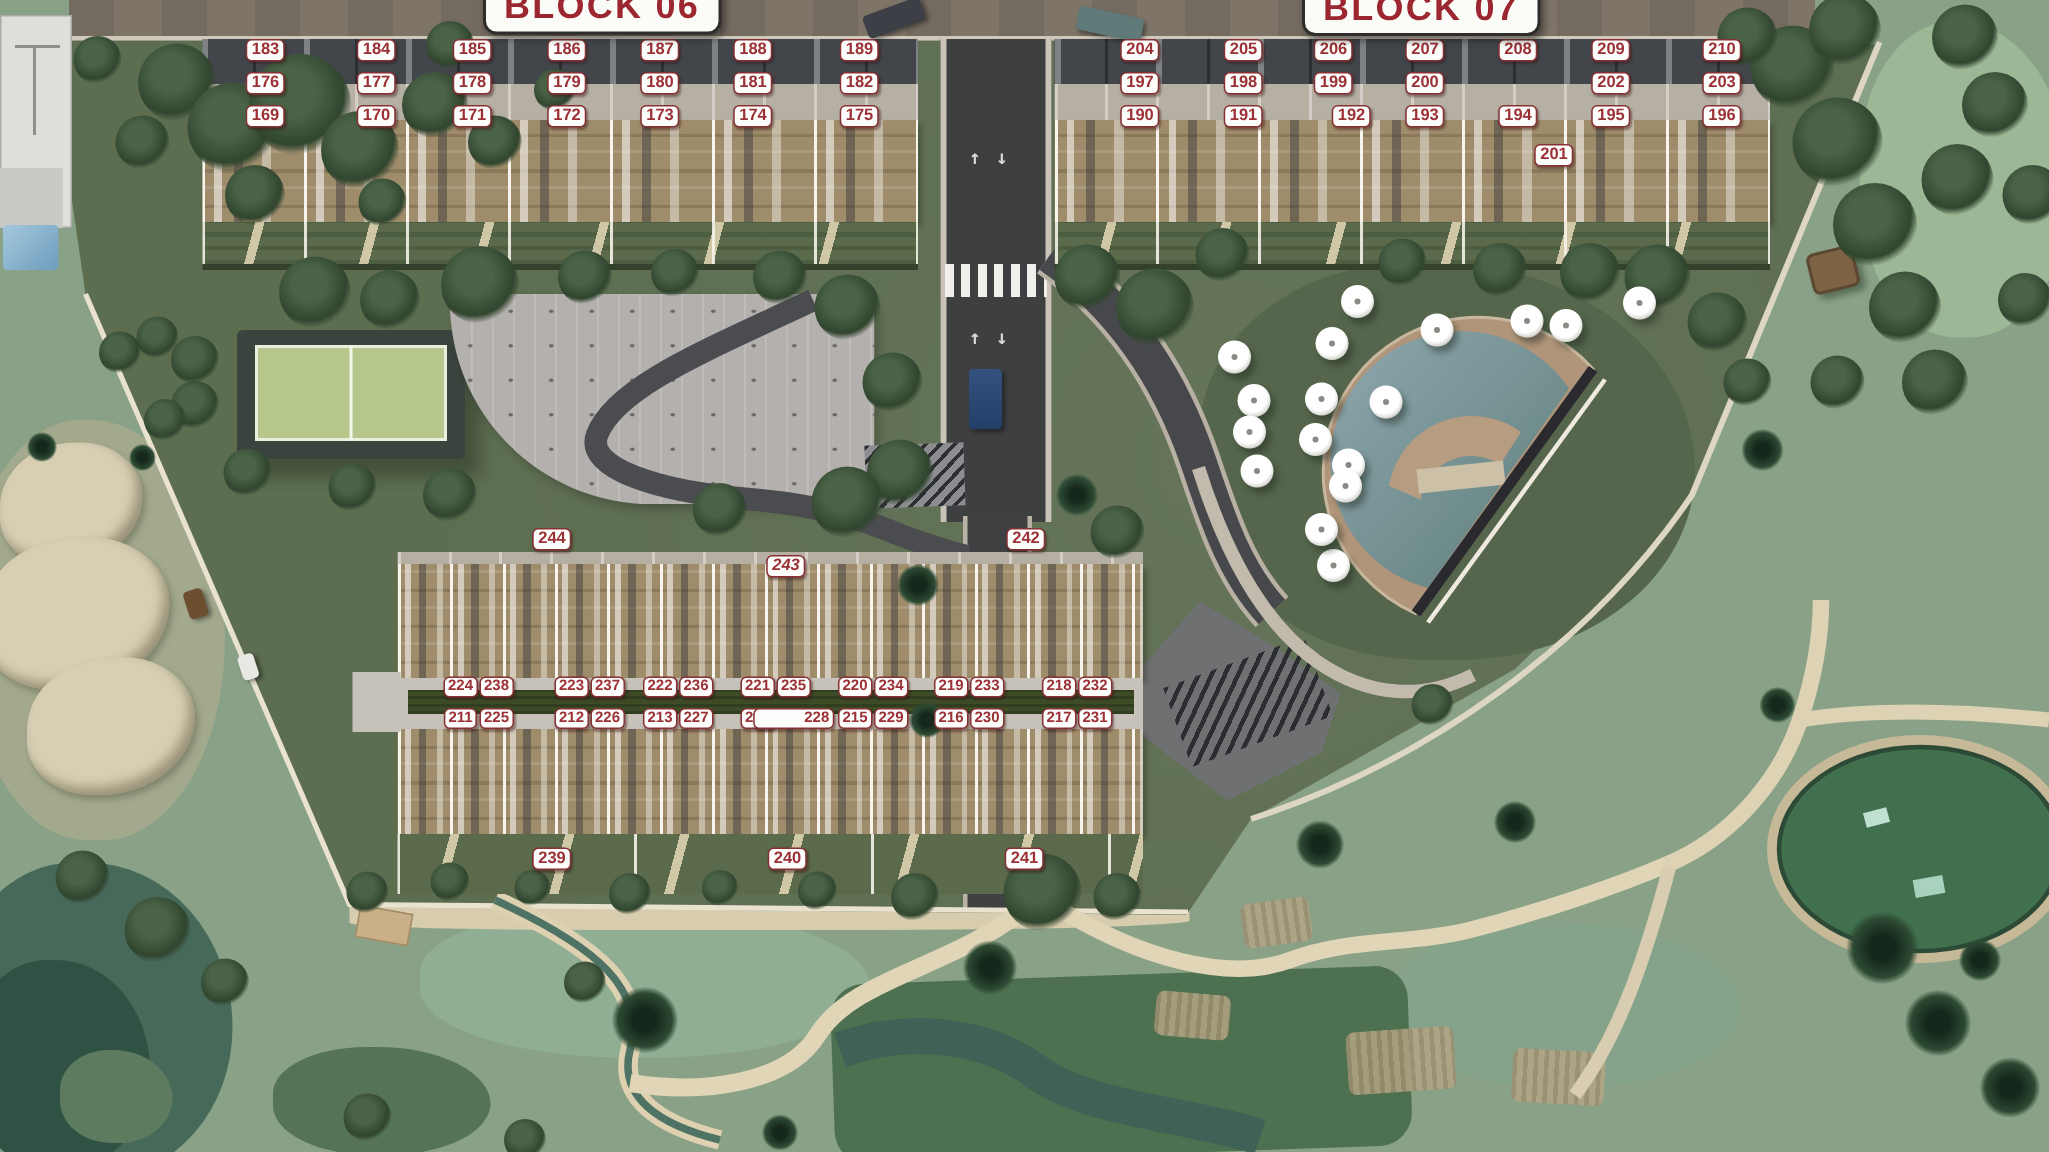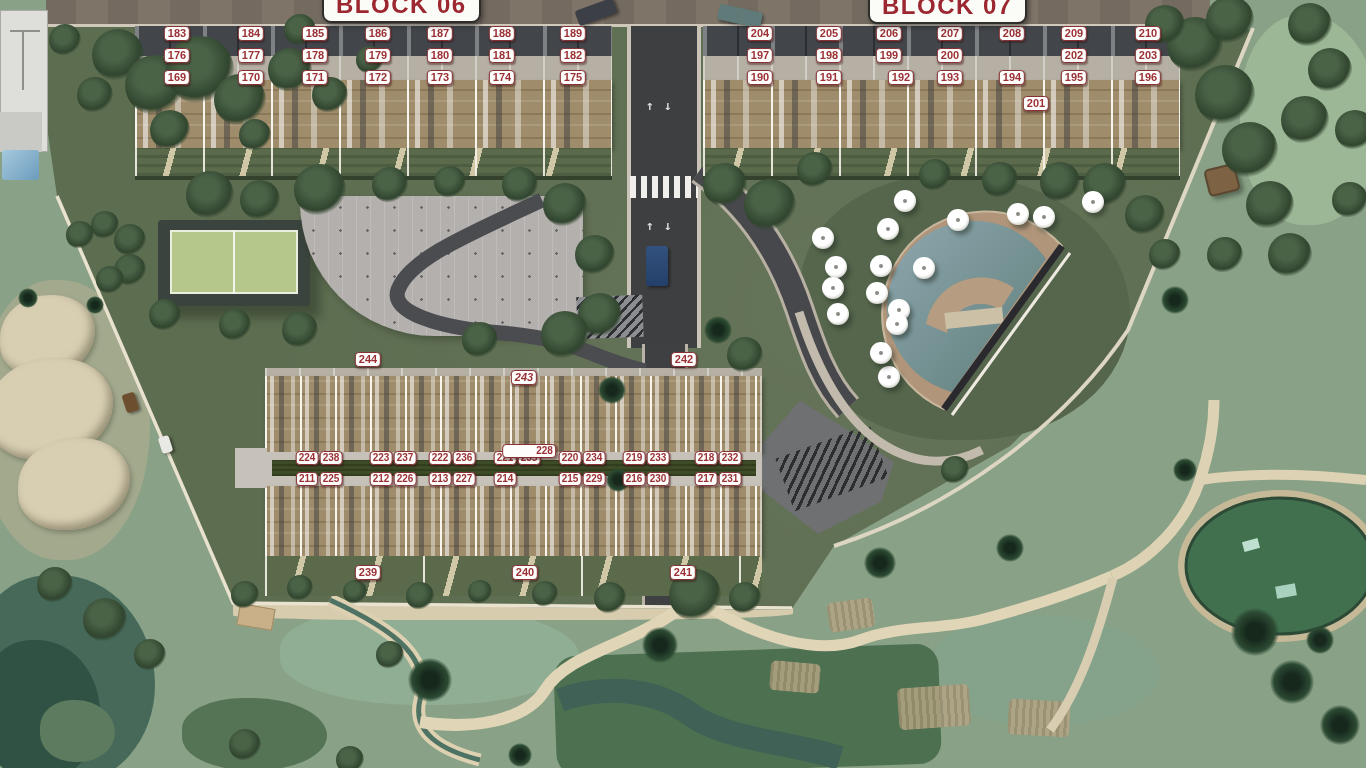--- a/index.html
+++ b/index.html
@@ -363,21 +363,21 @@
       <div class="plate sm" style="left: 658px; top: 451px;">233</div>
       <div class="plate sm" style="left: 706px; top: 451px;">218</div>
       <div class="plate sm" style="left: 730px; top: 451px;">232</div>
       <div class="plate sm" style="left: 307px; top: 472px;">211</div>
       <div class="plate sm" style="left: 331px; top: 472px;">225</div>
       <div class="plate sm" style="left: 381px; top: 472px;">212</div>
       <div class="plate sm" style="left: 405px; top: 472px;">226</div>
       <div class="plate sm" style="left: 440px; top: 472px;">213</div>
       <div class="plate sm" style="left: 464px; top: 472px;">227</div>
       <div class="plate sm" style="left: 505px; top: 472px;">214</div>
-      <div class="plate sm" style="left: 529px; top: 444px; padding-left: 33px;">228</div>
+      <div class="plate sm" style="left: 529px; top: 472px; padding-left: 33px;">228</div>
       <div class="plate sm" style="left: 570px; top: 472px;">215</div>
       <div class="plate sm" style="left: 594px; top: 472px;">229</div>
       <div class="plate sm" style="left: 634px; top: 472px;">216</div>
       <div class="plate sm" style="left: 658px; top: 472px;">230</div>
       <div class="plate sm" style="left: 706px; top: 472px;">217</div>
       <div class="plate sm" style="left: 730px; top: 472px;">231</div>
       <div class="plate" style="left: 368px; top: 565px;">239</div>
       <div class="plate" style="left: 525px; top: 565px;">240</div>
       <div class="plate" style="left: 683px; top: 565px;">241</div>
     </div>

